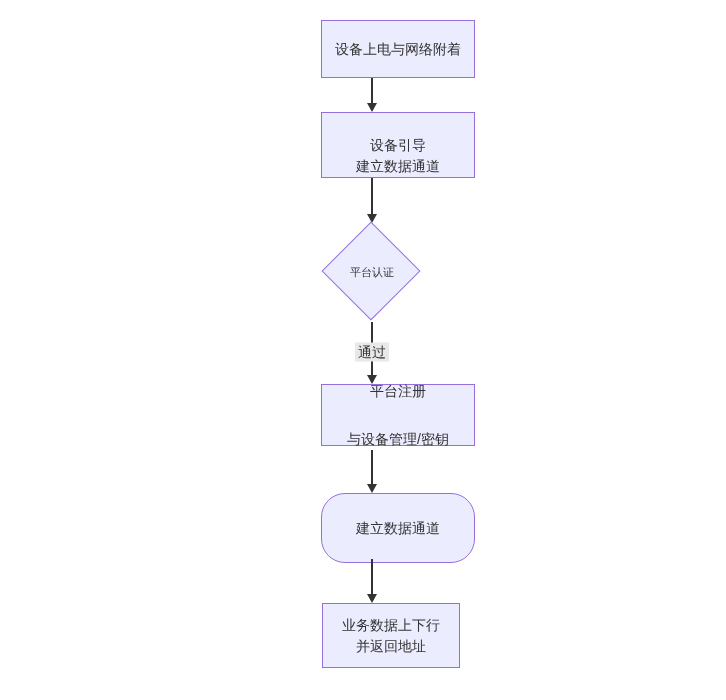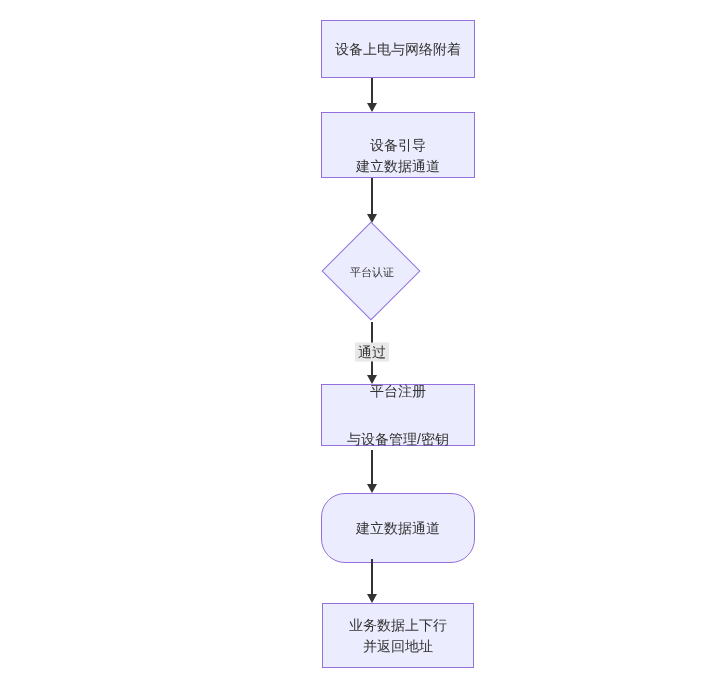--- a/index.html
+++ b/index.html
@@ -28,21 +28,21 @@
     text-align: center;
     font-size: 14px;
     line-height: 21px;
     color: var(--text);
     margin-left: 25px;
   }
   .n1 { left: 296px; top: 20px;  width: 154px; height: 58px; }
   .n2 { left: 296px; top: 112px; width: 154px; height: 66px; justify-content: flex-end; }
   .n3 { left: 296px; top: 384px; width: 154px; height: 62px; gap: 27px; }
   .n4 { left: 296px; top: 493px; width: 154px; height: 70px; border-radius: 24px; }
-  .n5 { left: 297px; top: 603px; width: 152px; height: 65px; }
+  .n5 { left: 297px; top: 603px; width: 138px; height: 65px; }
   
   .diamond-wrap {
     position: absolute;
     left: 321px; top: 222px;
     width: 102px; height: 100px;
   }
   .diamond-shape {
     position: absolute;
     left: 15px; top: 14px;
     width: 70px; height: 70px;

